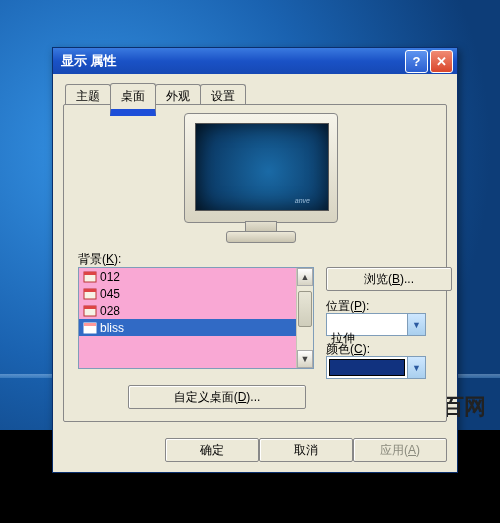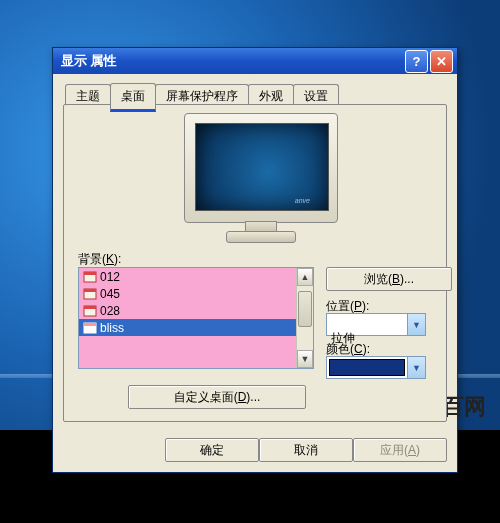--- a/index.html
+++ b/index.html
@@ -9,21 +9,21 @@
   .win{position:absolute;left:52px;top:47px;width:404px;height:424px;border:1px solid #0a2f6d;box-shadow:2px 3px 8px rgba(0,0,0,.4)}
   .titlebar{height:26px;background:linear-gradient(#3a7ae0,#1a52c6 50%,#1648b4);display:flex;align-items:center;padding:0 4px 0 8px;color:#fff;font-weight:bold;font-size:13px}
   .titlebar .spacer{flex:1}
   .tbtn{width:21px;height:21px;margin-left:2px;border:1px solid #fff;border-radius:3px;display:flex;align-items:center;justify-content:center;color:#fff;font-weight:bold;font-size:13px}
   .tbtn.help{background:linear-gradient(#5e94f0,#2b5fd0)}
   .tbtn.close{background:linear-gradient(#f08b74,#d9462b)}
   .body{background:#ece9d8;height:calc(100% - 26px);position:relative}
   
   .tabs{position:absolute;left:12px;top:9px;display:flex}
   .tab{background:#ece9d8;border:1px solid #888;border-bottom:none;border-top-left-radius:3px;border-top-right-radius:3px;padding:3px 10px 4px;margin-right:-1px;position:relative;top:1px;cursor:default}
-  .tab.active{background:#ece9d8;border-bottom:3px solid #1d4ed8;z-index:3;top:0;padding-top:4px}
+  .tab.active{background:#ece9d8;border-bottom:7px solid #1d4ed8;z-index:3;top:0;padding-top:4px}
   .panel{position:absolute;left:10px;top:30px;right:10px;height:316px;border:1px solid #888;background:#ece9d8;border-radius:2px;z-index:1}
   
   .monitor{position:absolute;left:120px;top:8px;width:152px;height:130px}
   .mon-case{position:absolute;left:0;top:0;width:152px;height:108px;background:linear-gradient(#f6f4ea,#d8d4c2);border:1px solid #888;border-radius:4px}
   .mon-screen{position:absolute;left:10px;top:9px;width:132px;height:86px;background:radial-gradient(circle at 55% 55%,#1a6aa6 0%,#0c3d6a 70%,#06243f 100%);border:1px solid #555;box-shadow:inset 0 0 20px rgba(0,0,0,.6)}
   .mon-brand{position:absolute;right:18px;bottom:6px;font-size:7px;font-style:italic;color:#cfe9ff;opacity:.7}
   .mon-stand{position:absolute;left:61px;top:108px;width:30px;height:11px;background:linear-gradient(#e4e0d0,#c6c1ad);border:1px solid #888}
   .mon-base{position:absolute;left:42px;top:118px;width:68px;height:10px;background:linear-gradient(#ece8d8,#c9c4b0);border:1px solid #888;border-radius:3px}
   
   .bg-label{position:absolute;left:14px;top:146px}
@@ -73,21 +73,20 @@
       <span class="spacer"></span>
       <span class="tbtn help">?</span>
       <span class="tbtn close">✕</span>
     </div>
 
     <div class="body">
 
       <div class="tabs">
         <div class="tab">主题</div>
         <div class="tab active">桌面</div>
-        <div class="tab">屏幕保护程序</div>
         <div class="tab">外观</div>
         <div class="tab">设置</div>
       </div>
 
       <div class="panel">
 
         <div class="monitor">
           <div class="mon-case">
             <div class="mon-screen">
               <span class="mon-brand">anve</span>

